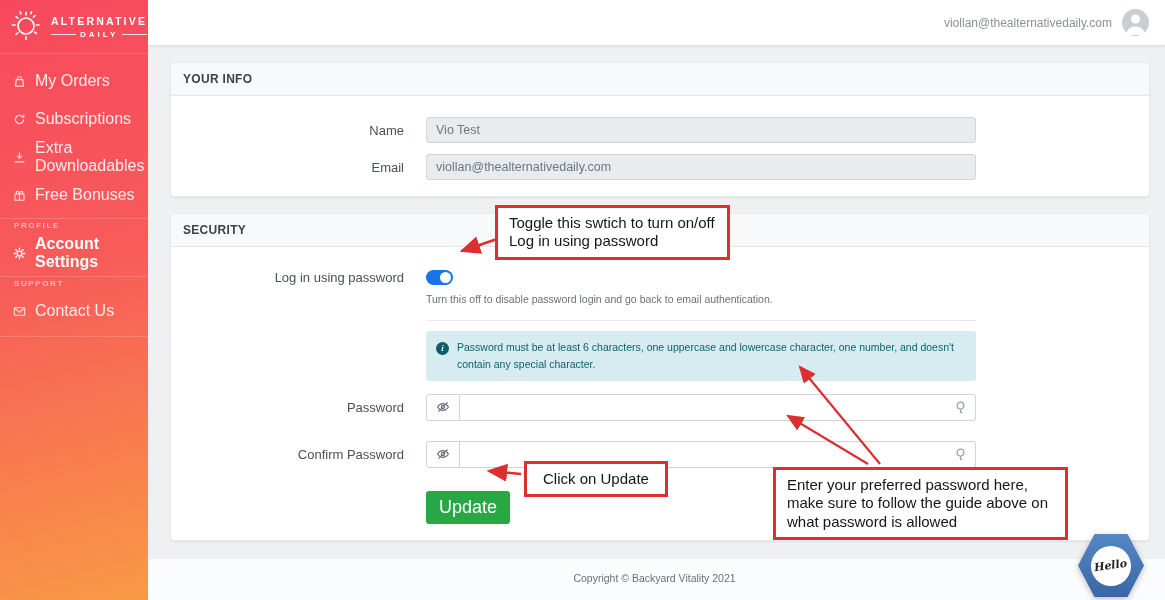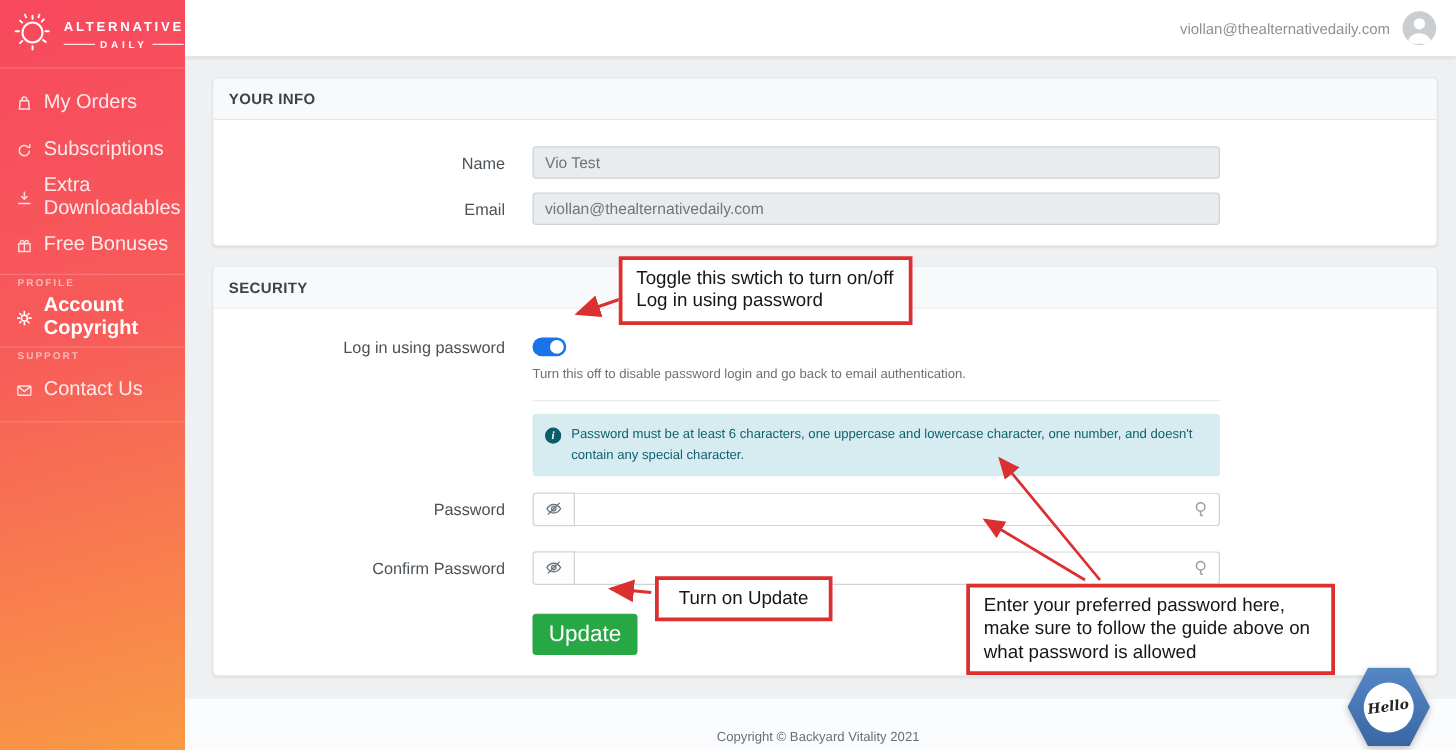--- a/index.html
+++ b/index.html
@@ -76,21 +76,21 @@
     padding:0 30px 0 9px; font-size:12.5px; background:#fff; }
   .key-ic { position:absolute; right:8px; top:6px; width:15px; height:15px; cursor:pointer; }
 
   .btn-update { margin-left:255px; margin-top:23px; background:#28a745; color:#fff; border:0;
     border-radius:3px; font-size:18px; padding:6px 13px; cursor:pointer;
     font-family:"Liberation Sans",sans-serif; }
 
   
   .footer { position:absolute; left:144px; right:0; bottom:0; height:42px; background:#fbfcfd;
     border-top:1px solid #ebedef; display:flex; justify-content:center; align-items:flex-end;
-    padding-bottom:4px; }
+    padding-bottom:16px; }
   .footer-text { font-size:10.5px; color:#6b7075; }
 
   
   .callout { position:absolute; background:#fff; border:3px solid #dc2f2f; color:#161616;
     font-size:15px; line-height:1.22; padding:6px 11px; z-index:8; }
   #note-toggle { left:495px; top:205px; width:235px; }
   #note-update { left:524px; top:461px; white-space:nowrap; padding:6px 16px; }
   #note-password { left:773px; top:467px; width:295px; }
   .arrows { position:absolute; left:0; top:0; width:1165px; height:600px; z-index:7;
     pointer-events:none; }
@@ -155,21 +155,21 @@
             <path d="M2 5 h9 v6.2 H2 z M6.5 5 v6.2 M4.9 5 C2.8 4.6 2.8 2.3 4.4 2.3 c1.3 0 2 1.4 2.1 2.7 .1-1.3 .8-2.7 2.1-2.7 1.6 0 1.6 2.3 -.5 2.7"></path>
           </svg>
         <span>Free Bonuses</span>
       </div>
       <div class="nav-sec">PROFILE</div>
       <div class="nav-item active">
         <svg class="ni" viewBox="0 0 13 13" fill="none" stroke="#fff" stroke-width="1.3" stroke-linecap="round">
             <circle cx="6.5" cy="6.5" r="2.4"></circle>
             <path d="M6.5 1.2 v1.5 M6.5 10.3 v1.5 M1.2 6.5 h1.5 M10.3 6.5 h1.5 M2.8 2.8 l1 1 M9.2 9.2 l1 1 M10.2 2.8 l-1 1 M3.8 9.2 l-1 1"></path>
           </svg>
-        <span>Account Copyright</span>
+        <span>Account Settings</span>
       </div>
       <div class="nav-sec">SUPPORT</div>
       <div class="nav-item">
         <svg class="ni" viewBox="0 0 13 13" fill="none" stroke="#fff" stroke-width="1.1">
             <rect x="1.3" y="2.8" width="10.4" height="7.4" rx="0.8"></rect>
             <path d="M1.7 3.3 L6.5 7.2 L11.3 3.3"></path>
           </svg>
         <span>Contact Us</span>
       </div>
       <div class="nav-end"></div>
@@ -264,21 +264,21 @@
         <button class="btn-update">Update</button>
       </div>
     </section>
   </div>
 
   <footer class="footer">
     <span class="footer-text">Copyright © Backyard Vitality 2021</span>
   </footer>
 
   <div class="callout" id="note-toggle">Toggle this swtich to turn on/off Log in using password</div>
-  <div class="callout" id="note-update">Turn on Update</div>
+  <div class="callout" id="note-update">Click on Update</div>
   <div class="callout" id="note-password">Enter your preferred password here, make sure to follow the guide above on what password is allowed</div>
 
   <svg class="arrows">
     <defs>
       <marker id="ah" markerWidth="9" markerHeight="8" refX="7" refY="3.5" orient="auto">
         <path d="M0 0 L8 3.5 L0 7 z" fill="#dc2f2f"></path>
       </marker>
     </defs>
     <line x1="500" y1="238" x2="462" y2="251" stroke="#dc2f2f" stroke-width="2.6" marker-end="url(#ah)"></line>
     <line x1="521" y1="474" x2="489" y2="471" stroke="#dc2f2f" stroke-width="2.6" marker-end="url(#ah)"></line>

